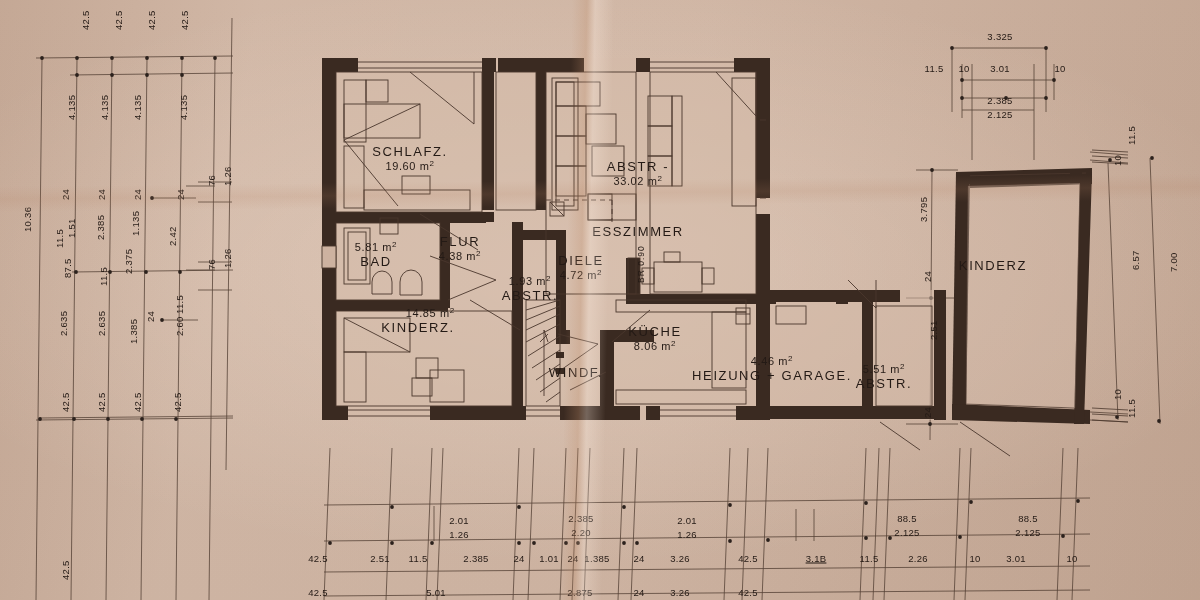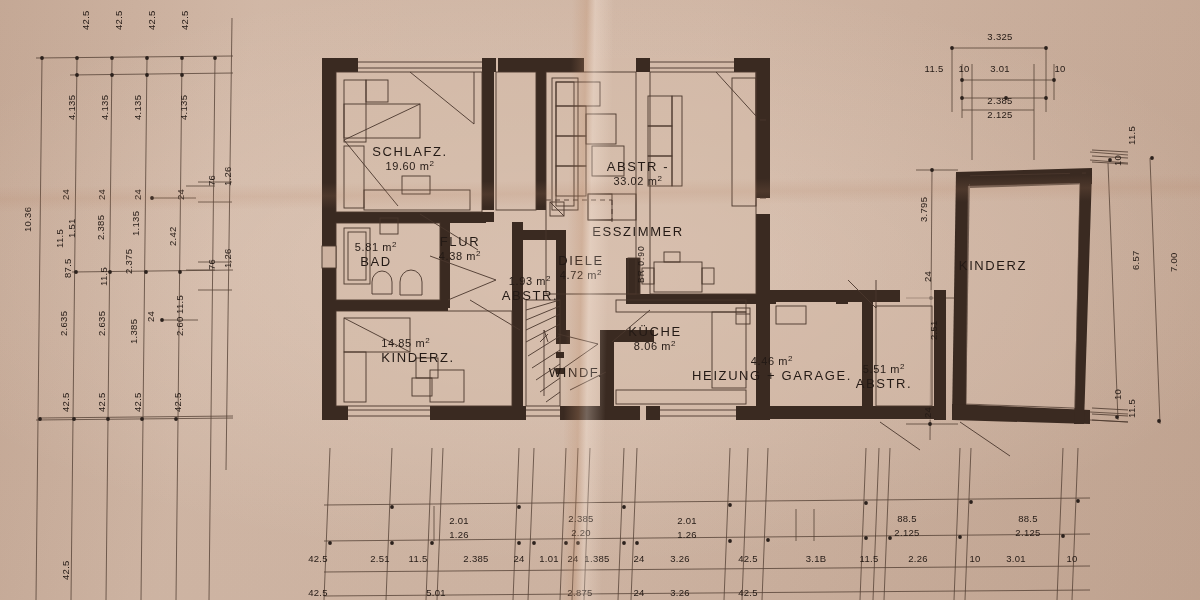--- a/index.html
+++ b/index.html
@@ -404,21 +404,21 @@
       <div class="room">ESSZIMMER</div>
     </div>
     <div class="lbl" style="left: 376px; top: 254px; transform: translate(-50%, -50%); text-align: center;">
       <div class="area"><span>5.81</span><span> m</span><sup class="sup">2</sup></div>
       <div class="room">BAD</div>
     </div>
     <div class="lbl" style="left: 460px; top: 248px; transform: translate(-50%, -50%); text-align: center;">
       <div class="room">FLUR</div>
       <div class="area"><span>4.38</span><span> m</span><sup class="sup">2</sup></div>
     </div>
-    <div class="lbl" style="left: 418px; top: 320px; transform: translate(-50%, -50%); text-align: left; margin-top: 30px;">
+    <div class="lbl" style="left: 418px; top: 320px; transform: translate(-50%, -50%); text-align: right;">
       <div class="area"><span>14.85</span><span> m</span><sup class="sup">2</sup></div>
       <div class="room">KINDERZ.</div>
     </div>
     <div class="lbl" style="left: 530px; top: 288px; transform: translate(-50%, -50%); text-align: center;">
       <div class="area"><span>1.93</span><span> m</span><sup class="sup">2</sup></div>
       <div class="room">ABSTR.</div>
     </div>
     <div class="lbl" style="left: 581px; top: 267px; transform: translate(-50%, -50%); text-align: center;">
       <div class="room">DIELE</div>
       <div class="area"><span>4.72</span><span> m</span><sup class="sup">2</sup></div>
@@ -513,21 +513,21 @@
     <div class="lbl dim" style="left: 380px; top: 558px; transform: translate(-50%, -50%);">2.51</div>
     <div class="lbl dim" style="left: 418px; top: 558px; transform: translate(-50%, -50%);">11.5</div>
     <div class="lbl dim" style="left: 476px; top: 558px; transform: translate(-50%, -50%);">2.385</div>
     <div class="lbl dim" style="left: 519px; top: 558px; transform: translate(-50%, -50%);">24</div>
     <div class="lbl dim" style="left: 549px; top: 558px; transform: translate(-50%, -50%);">1.01</div>
     <div class="lbl dim" style="left: 573px; top: 558px; transform: translate(-50%, -50%);">24</div>
     <div class="lbl dim" style="left: 597px; top: 558px; transform: translate(-50%, -50%);">1.385</div>
     <div class="lbl dim" style="left: 639px; top: 558px; transform: translate(-50%, -50%);">24</div>
     <div class="lbl dim" style="left: 680px; top: 558px; transform: translate(-50%, -50%);">3.26</div>
     <div class="lbl dim" style="left: 748px; top: 558px; transform: translate(-50%, -50%);">42.5</div>
-    <div class="lbl dim" style="left: 816px; top: 558px; transform: translate(-50%, -50%);">3.1B</div>
+    <div class="lbl dim" style="left: 816px; top: 558px; transform: translate(-50%, -50%); text-decoration: underline;">3.1B</div>
     <div class="lbl dim" style="left: 869px; top: 558px; transform: translate(-50%, -50%);">11.5</div>
     <div class="lbl dim" style="left: 918px; top: 558px; transform: translate(-50%, -50%);">2.26</div>
     <div class="lbl dim" style="left: 975px; top: 558px; transform: translate(-50%, -50%);">10</div>
     <div class="lbl dim" style="left: 1016px; top: 558px; transform: translate(-50%, -50%);">3.01</div>
     <div class="lbl dim" style="left: 1072px; top: 558px; transform: translate(-50%, -50%);">10</div>
     <div class="lbl dim" style="left: 318px; top: 592px; transform: translate(-50%, -50%);">42.5</div>
     <div class="lbl dim" style="left: 436px; top: 592px; transform: translate(-50%, -50%);">5.01</div>
     <div class="lbl dim" style="left: 580px; top: 592px; transform: translate(-50%, -50%);">2.875</div>
     <div class="lbl dim" style="left: 639px; top: 592px; transform: translate(-50%, -50%);">24</div>
     <div class="lbl dim" style="left: 680px; top: 592px; transform: translate(-50%, -50%);">3.26</div>

